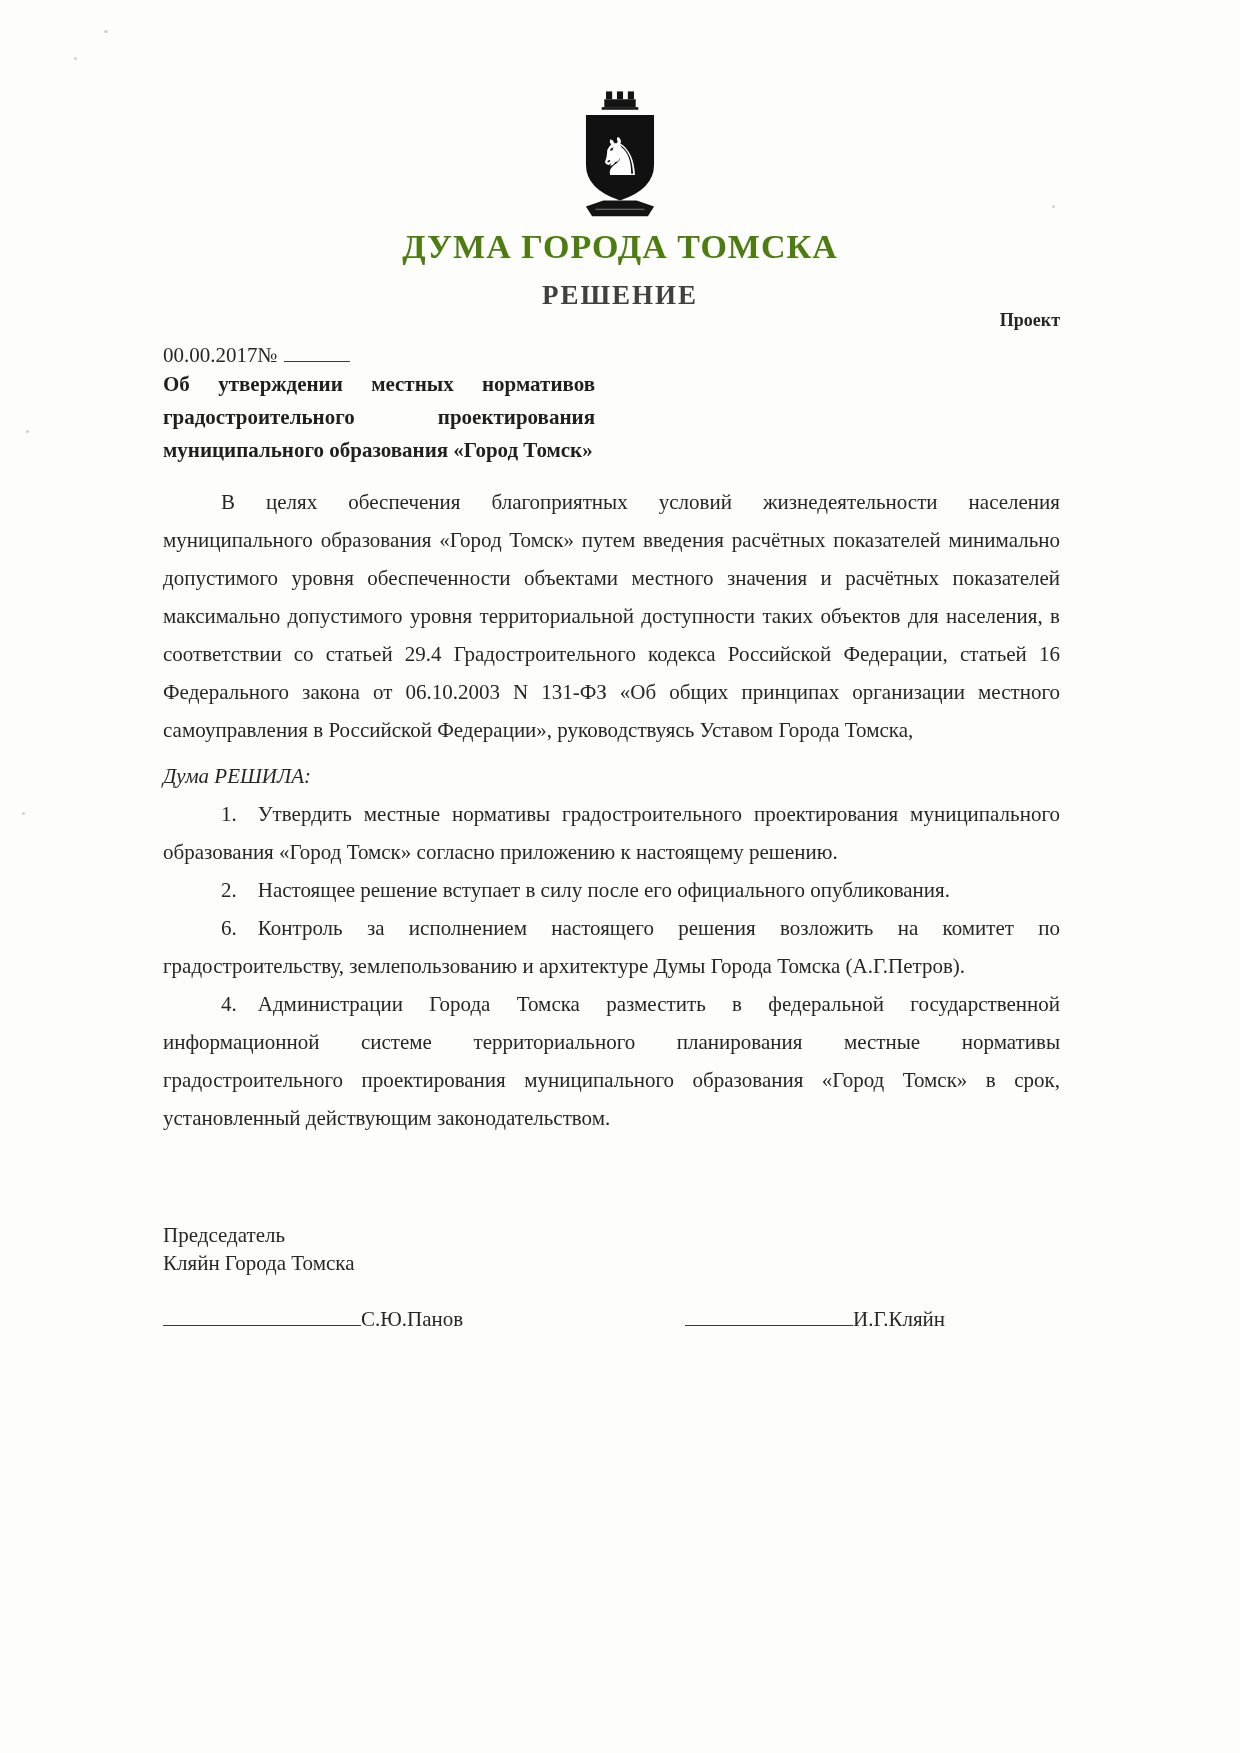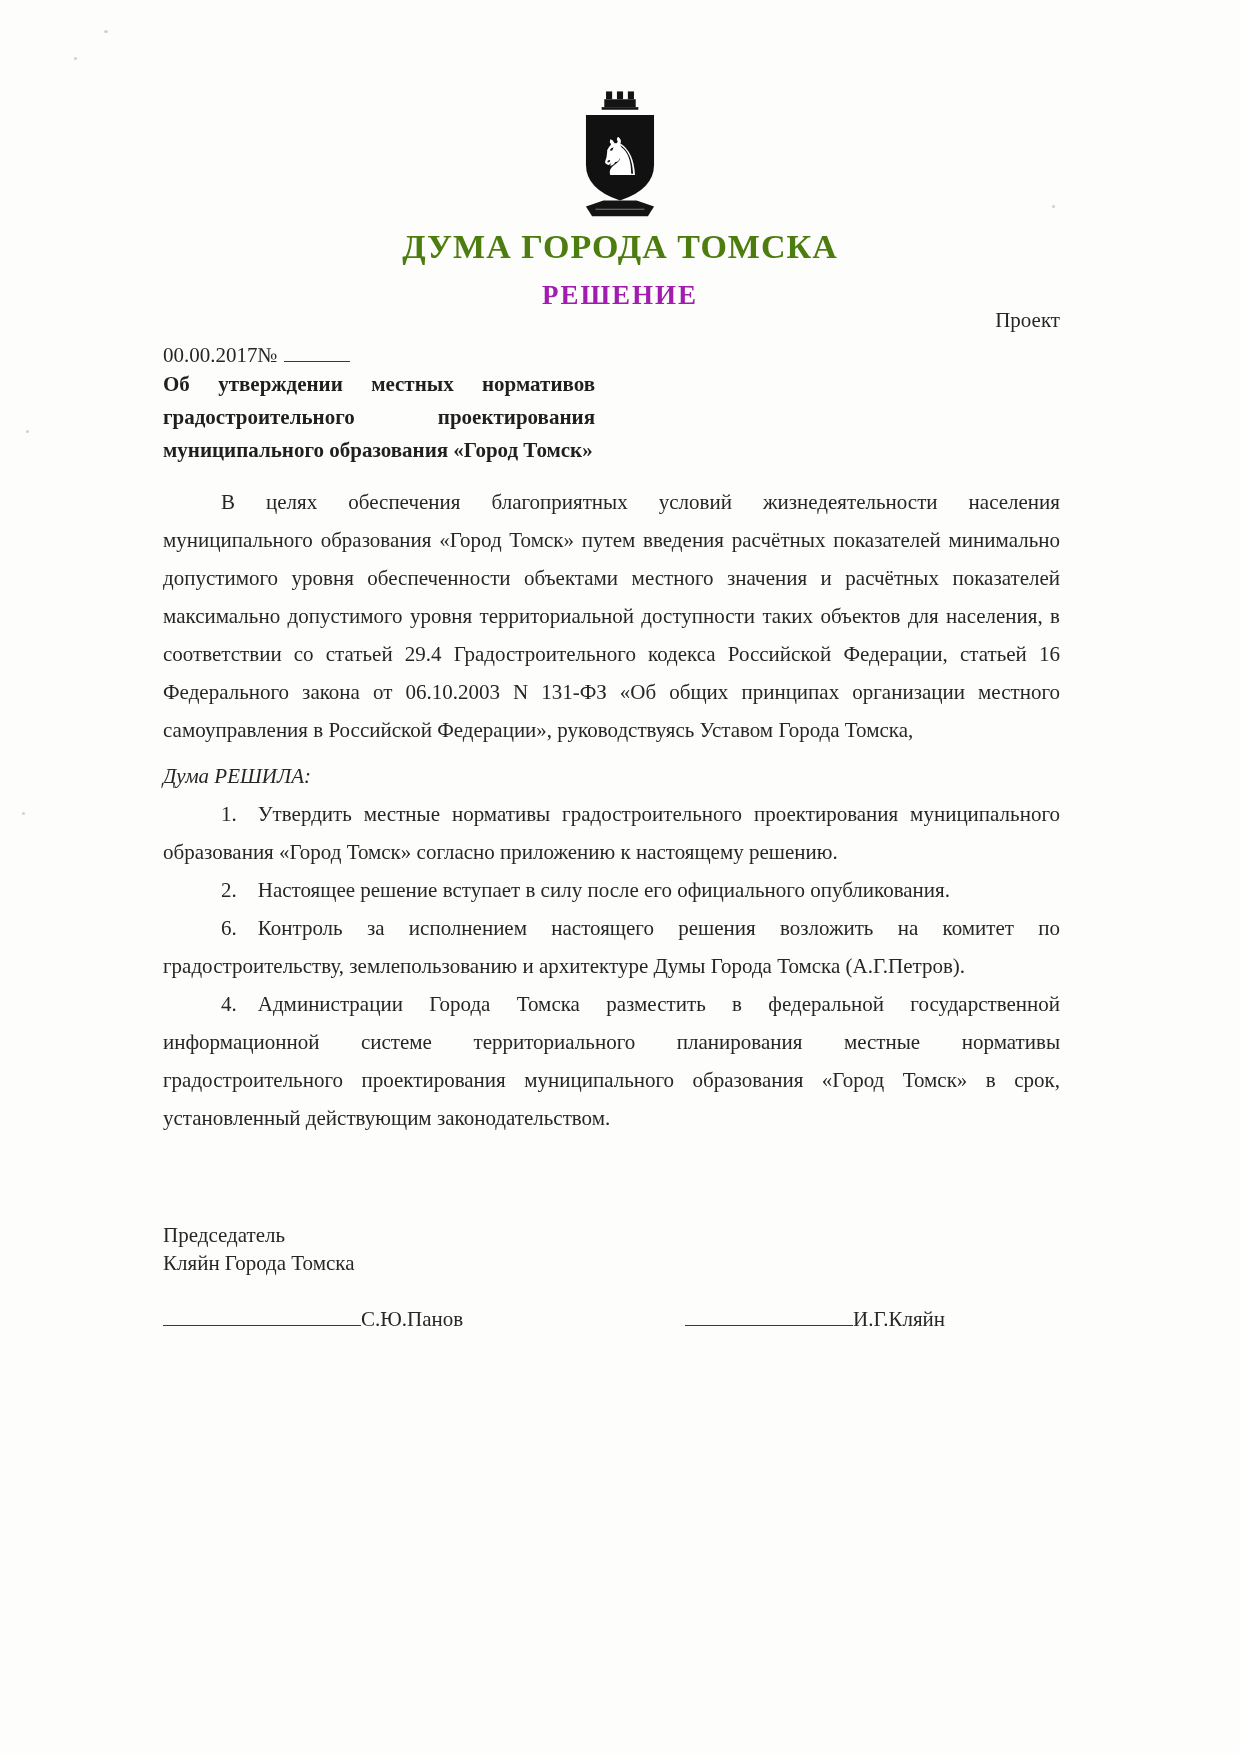--- a/index.html
+++ b/index.html
@@ -8,24 +8,24 @@
     position:relative; width:1240px; height:1753px; background:#fdfdfc;
     font-family:"Liberation Serif","DejaVu Serif",serif; color:#262626; overflow:hidden;
   }
   .coa { position:absolute; top:86px; left:50%; transform:translateX(-50%); }
   .org {
     position:absolute; top:228px; left:0; width:100%; text-align:center;
     font-size:34px; font-weight:bold; letter-spacing:1px; color:#4d7c0f;
   }
   .doctype {
     position:absolute; top:280px; left:0; width:100%; text-align:center;
-    font-size:27px; font-weight:bold; letter-spacing:2px; color:#a21caf;
+    font-size:27px; font-weight:bold; letter-spacing:2px; color:#404040;
   }
   .content { position:absolute; left:163px; top:308px; width:897px; font-size:21px; }
-  .draft { text-align:right; font-weight:normal; font-size:21px; line-height:24px; }
+  .draft { text-align:right; font-weight:bold; font-size:18px; line-height:24px; }
   .meta-row { display:flex; justify-content:flex-start; margin-top:10px; line-height:26px; }
   .number-wrap { margin-right:58px; }
   .blank {
     display:inline-block; width:66px; height:20px; margin-left:6px;
     border-bottom:1.6px solid #3a3a3a; vertical-align:baseline;
   }
   .subject {
     width:432px; font-weight:bold; text-align:justify;
     line-height:33px; color:#1f1f1f;
   }

